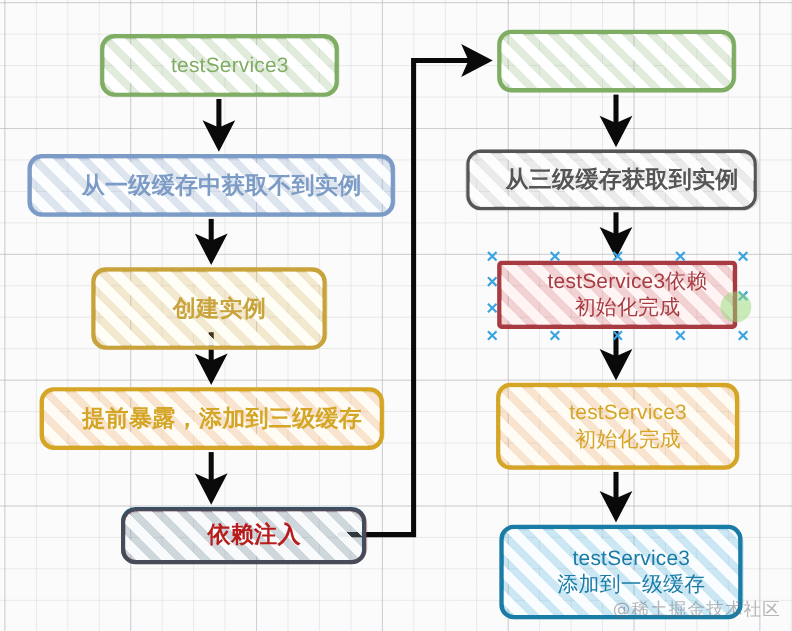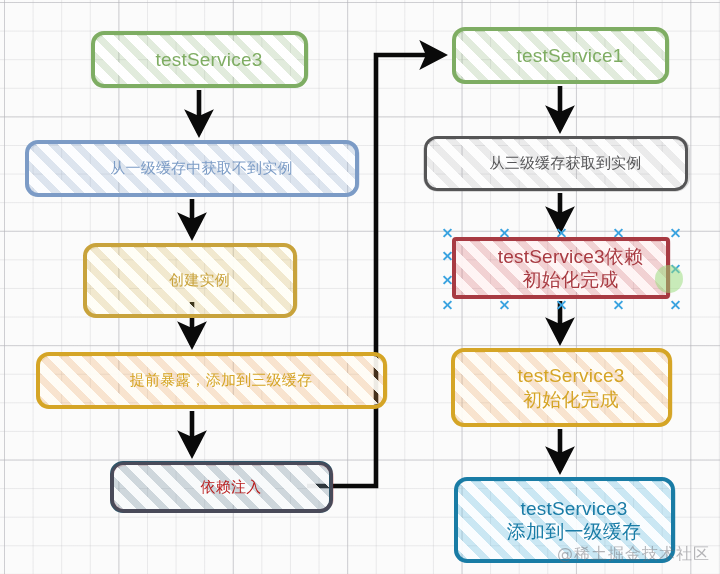--- a/index.html
+++ b/index.html
@@ -82,21 +82,21 @@
     position: absolute;
     left: -4px; top: -3px; right: -5px; bottom: -4px;
     border-radius: 15px;
     border: 4px solid currentColor;
     opacity: 0.20;
     z-index: 0;
     pointer-events: none;
   }
 
   .node.latin   { font-size: 19px; font-weight: 400; }
-  .node.cjk     { font-size: 15px; font-weight: 400; }
+  .node.cjk     { font-size: 21px; font-weight: 700; }
   .node.mixed   { font-size: 19px; font-weight: 500; }
 
   
   .n-green  { border-color: #7fad63; color: #7fad63; border-width: 4px; }
   .n-green .hatch {
     background: repeating-linear-gradient(45deg,
       rgba(124,173,99,0.20) 0 7px, rgba(255,255,255,0.92) 7px 16px);
   }
 
   .n-blue   { border-color: #7c9cc6; color: #7c9cc6; border-width: 4px; }
@@ -228,33 +228,32 @@
   <div class="node cjk n-blue" style="left:25px; top:140px; width:334px; height:57px;">
     <span class="hatch"></span>
     <span class="label">从一级缓存中获取不到实例</span>
   </div>
 
   <div class="node cjk n-khaki" style="left:83px; top:243px; width:214px; height:75px;">
     <span class="hatch"></span>
     <span class="label">创建实例</span>
   </div>
 
-  <div class="node cjk n-gold" style="left:36px; top:352px; width:351px; height:57px;">
+  <div class="node cjk n-gold" style="left:36px; top:352px; width:313px; height:57px;">
     <span class="hatch"></span>
     <span class="label">提前暴露，添加到三级缓存</span>
   </div>
 
   <div class="node cjk n-teal" style="left:82px; top:461px; width:223px; height:52px;">
     <span class="hatch"></span>
     <span class="label">依赖注入</span>
   </div>
 
   <div class="node latin n-green" style="left:452px; top:27px; width:217px; height:57px;">
     <span class="hatch"></span>
-    <span class="label">testService1</span>
   </div>
 
   <div class="node cjk n-gray" style="left:424px; top:136px; width:264px; height:55px;">
     <span class="hatch"></span>
     <span class="label">从三级缓存获取到实例</span>
   </div>
 
   <div class="node mixed n-red" style="left:452px; top:237px; width:218px; height:62px;">
     <span class="hatch"></span>
     <span class="label">testService3依赖

